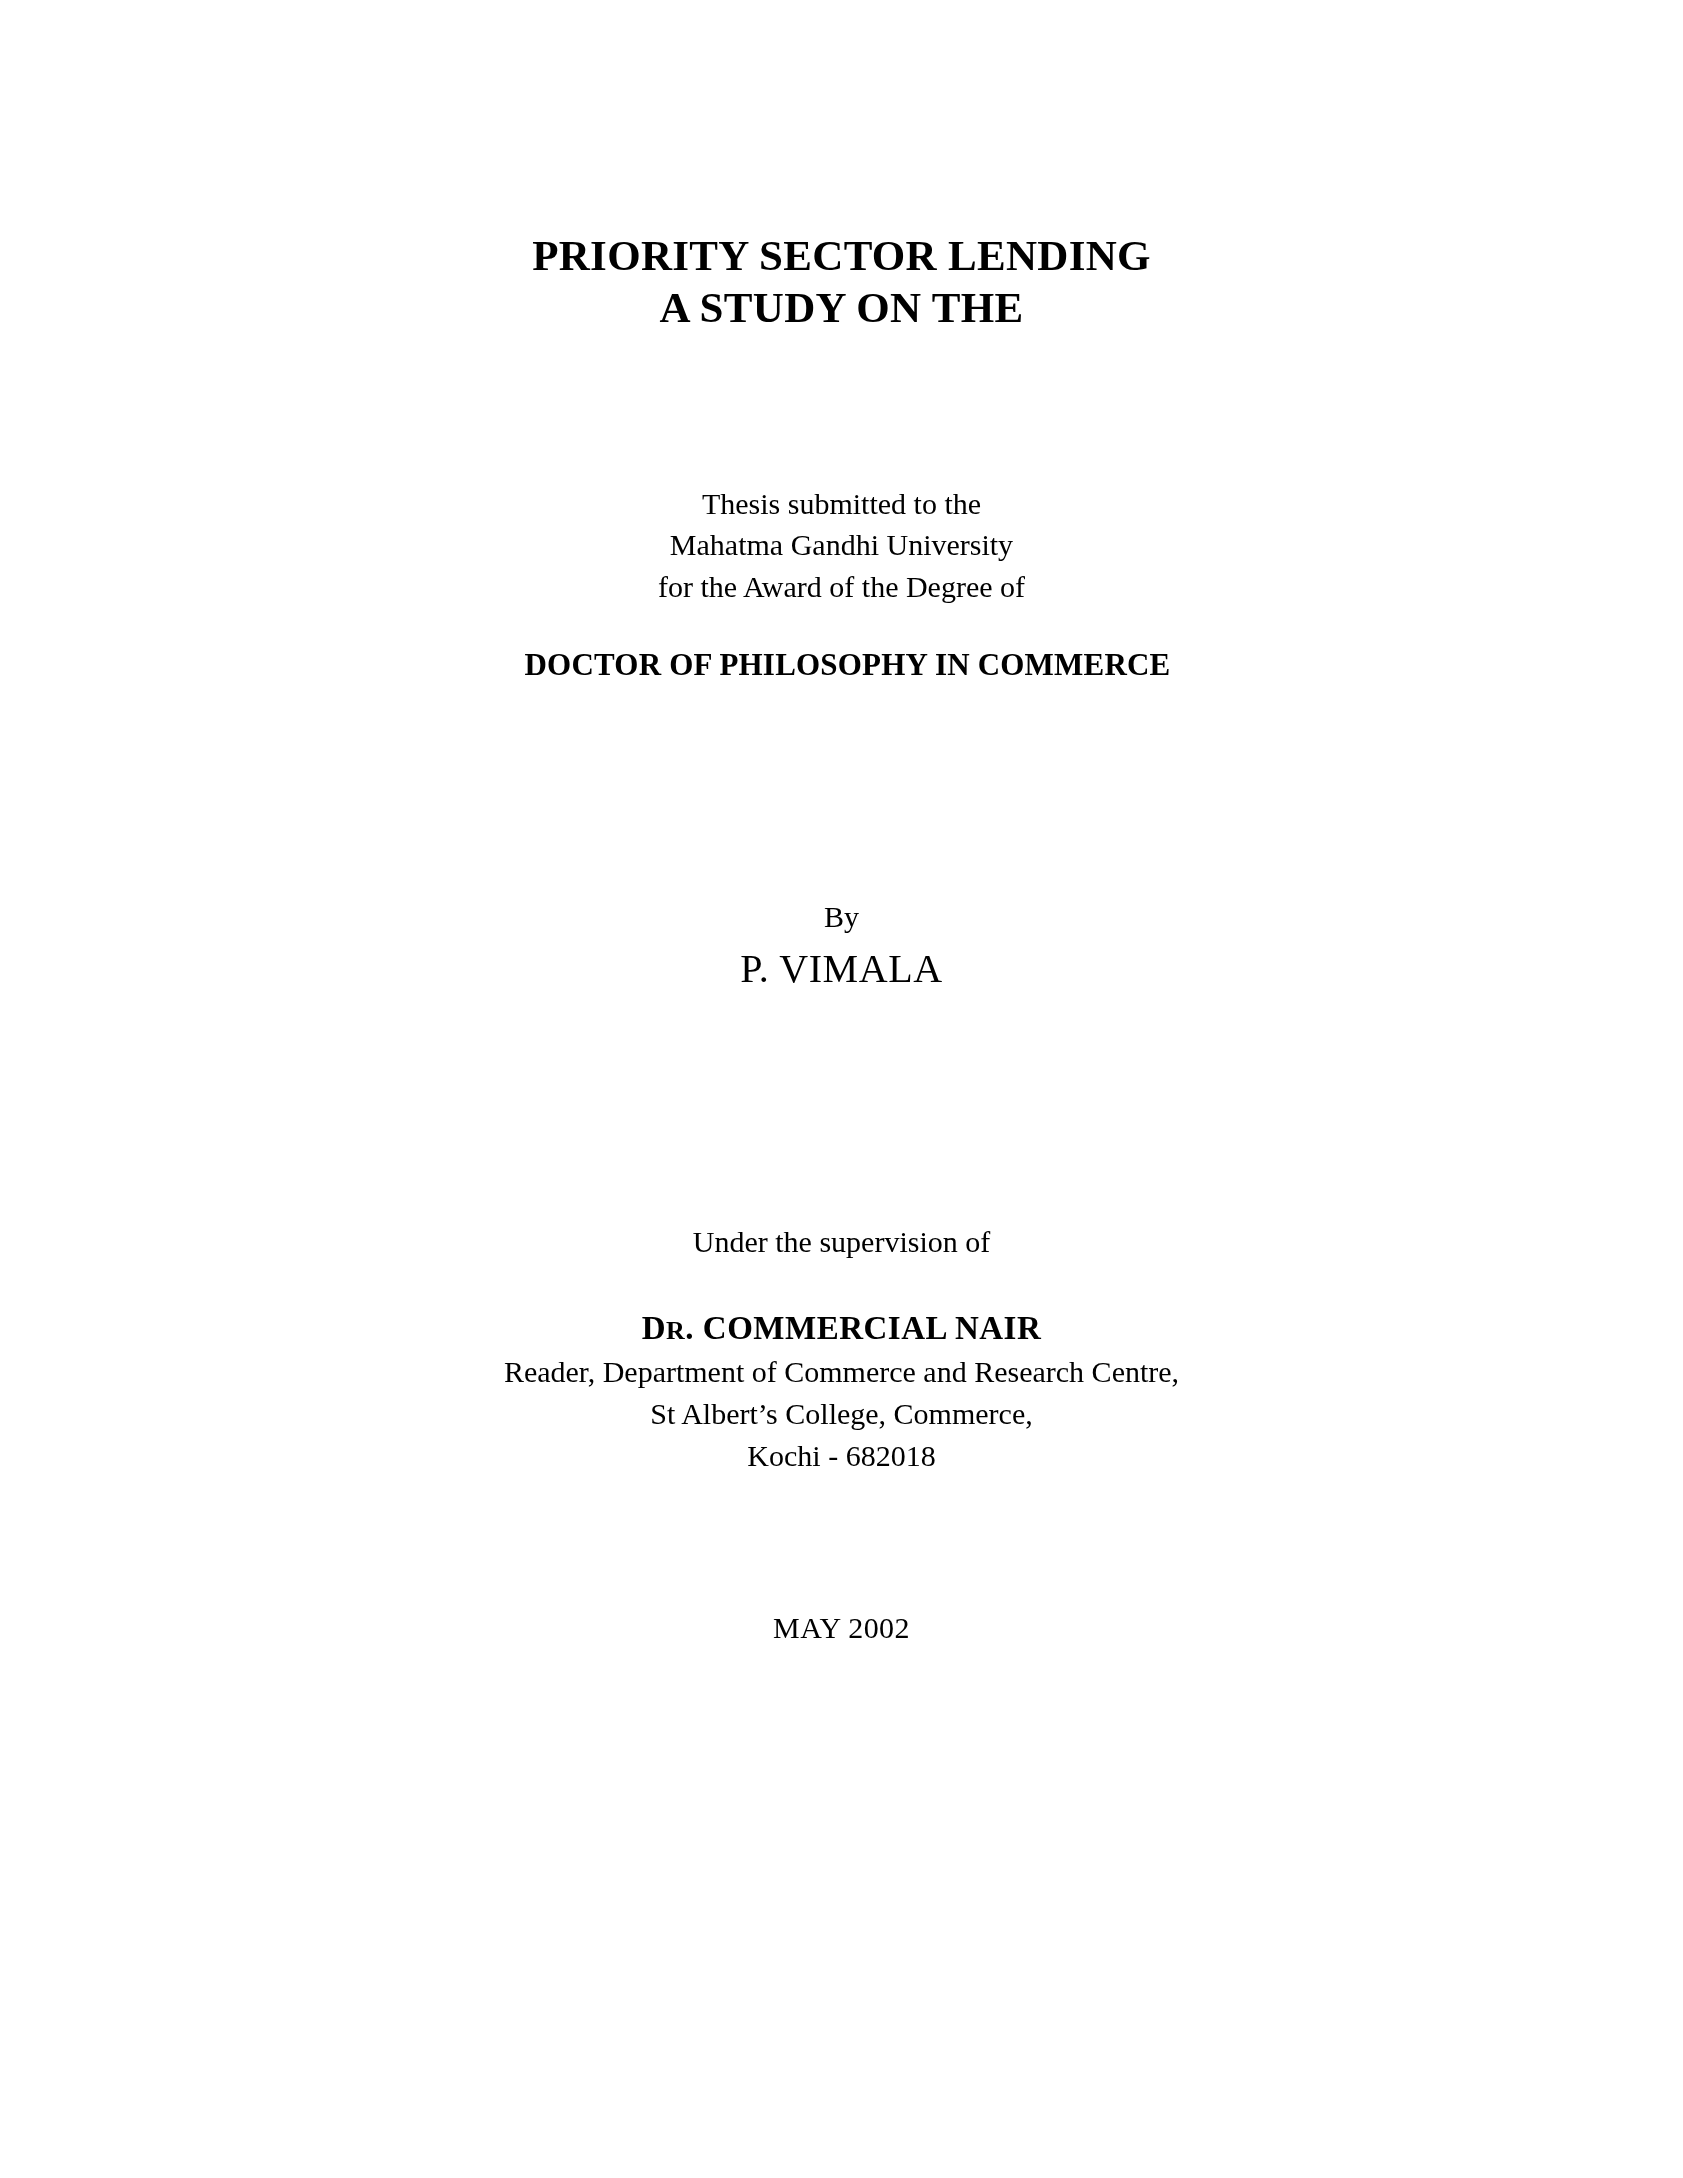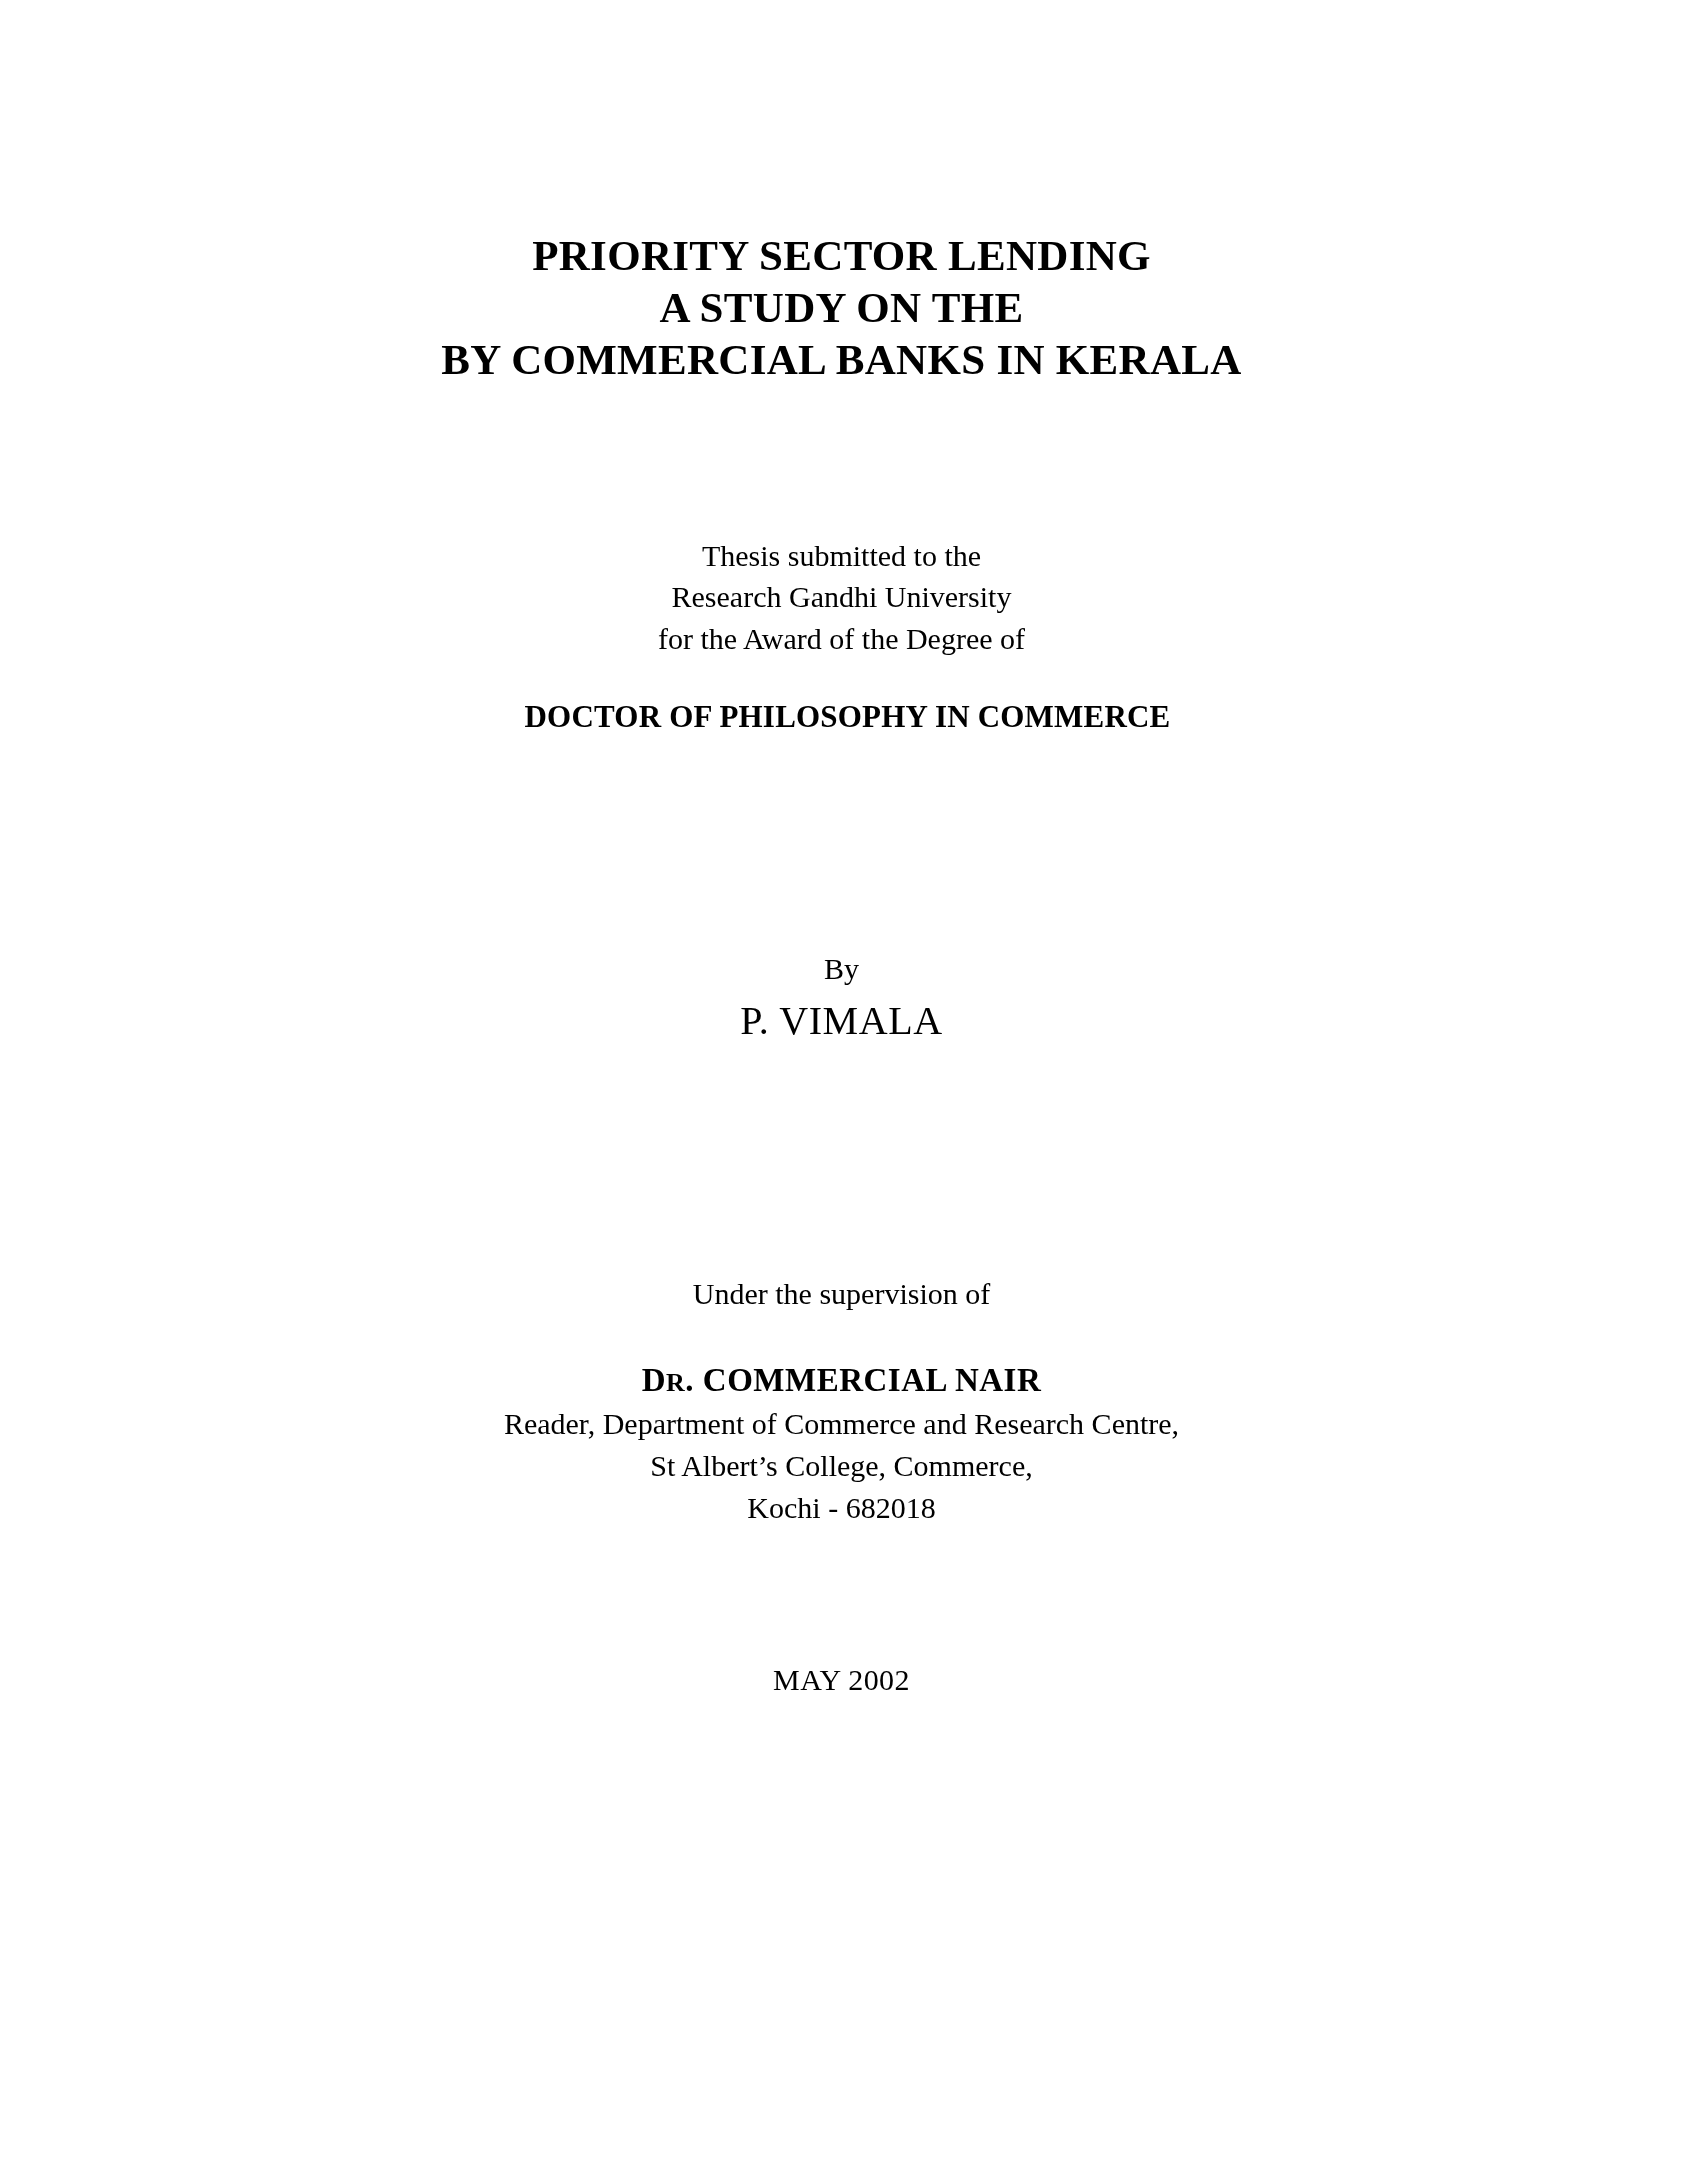--- a/index.html
+++ b/index.html
@@ -87,28 +87,27 @@
 </style>
 </head>
 <body>
 
 <div class="page">
   <div class="content">
 
     <div class="title-block">
       <div class="title-line">PRIORITY SECTOR LENDING</div>
       <div class="title-line">A STUDY ON THE</div>
-      <div class="title-line">BY COMMERCIAL BANKS IN KERALA</div>
     </div>
 
     <div class="gap-a"></div>
 
     <div class="submitted-block">
       <div>Thesis submitted to the</div>
-      <div>Research Gandhi University</div>
+      <div>Mahatma Gandhi University</div>
       <div>for the Award of the Degree of</div>
     </div>
 
     <div class="gap-b"></div>
 
     <div class="degree-line">DOCTOR OF PHILOSOPHY IN COMMERCE</div>
 
     <div class="gap-c"></div>
 
     <div class="by-line">By</div>

